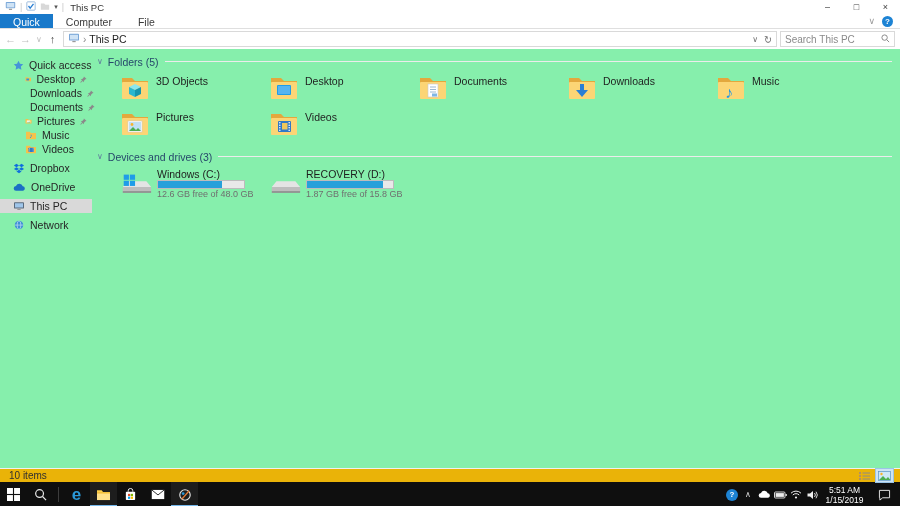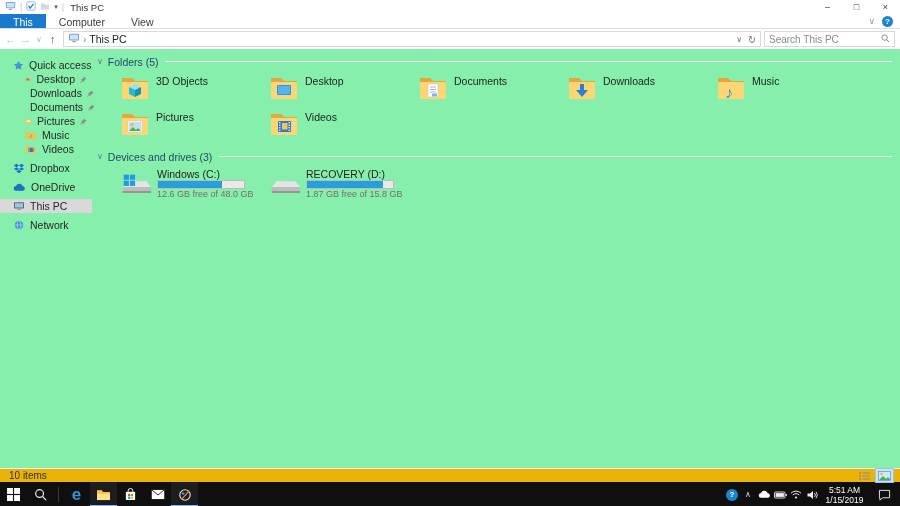--- a/index.html
+++ b/index.html
@@ -24,21 +24,21 @@
   .help-badge { width:11px; height:11px; border-radius:50%; background:#1d83d4; color:#fff; font-size:8px; font-weight:bold; display:flex; align-items:center; justify-content:center; }
 
   
   .navbar { height:20px; display:flex; align-items:center; padding:0 3px; background:#fff; }
   .nav-btn { width:15px; text-align:center; color:#bdbdbd; font-size:11px; }
   .nav-btn.enabled { color:#4a4a4a; }
   .nav-chev { width:12px; text-align:center; color:#bdbdbd; font-size:8px; }
   .addressbar { flex:1; height:16px; border:1px solid #d9d9d9; display:flex; align-items:center; margin:0 3px; padding:0 4px; gap:3px; font-size:10.5px; }
   .crumb-sep { color:#8a8a8a; font-size:10px; }
   .addr-right { margin-left:auto; display:flex; gap:6px; color:#6f6f6f; font-size:9.5px; align-items:center; }
-  .searchbox { width:131px; height:16px; border:1px solid #d9d9d9; display:flex; align-items:center; margin-right:2px; padding:0 4px; gap:2px; }
+  .searchbox { width:115px; height:16px; border:1px solid #d9d9d9; display:flex; align-items:center; margin-right:2px; padding:0 4px; gap:2px; }
   .searchbox input { border:0; outline:0; flex:1; min-width:0; font-size:10px; font-family:inherit; color:#333; background:transparent; }
   .searchbox input::placeholder { color:#8a8a8a; }
 
   
   .bodyrow { display:flex; height:419px; background:#86efac; }
   .sidebar { width:92px; flex-shrink:0; padding-top:9px; }
   .sb-item { height:14px; display:flex; align-items:center; gap:5px; padding-left:13px; font-size:10.5px; color:#262626; white-space:nowrap; }
   .sb-item.child { padding-left:25px; }
   .sb-item.selected { background:#d9d9d9; }
   .sb-item .pin { margin-left:auto; margin-right:5px; display:flex; }
@@ -112,23 +112,23 @@
       <span class="qat-title">This PC</span>
     </div>
     <div class="win-controls">
       <span class="wc">–</span>
       <span class="wc">□</span>
       <span class="wc">×</span>
     </div>
   </div>
 
   <div class="tabs">
-    <div class="tab active">This</div>
+    <div class="tab active">Quick</div>
     <div class="tab">Computer</div>
-    <div class="tab">View</div>
+    <div class="tab">File</div>
     <div class="ribbon-right">
       <span class="rb-chevron">∨</span>
       <span class="help-badge">?</span>
     </div>
   </div>
 
   <div class="navbar">
     <span class="nav-btn">←</span>
     <span class="nav-btn">→</span>
     <span class="nav-chev">∨</span>

